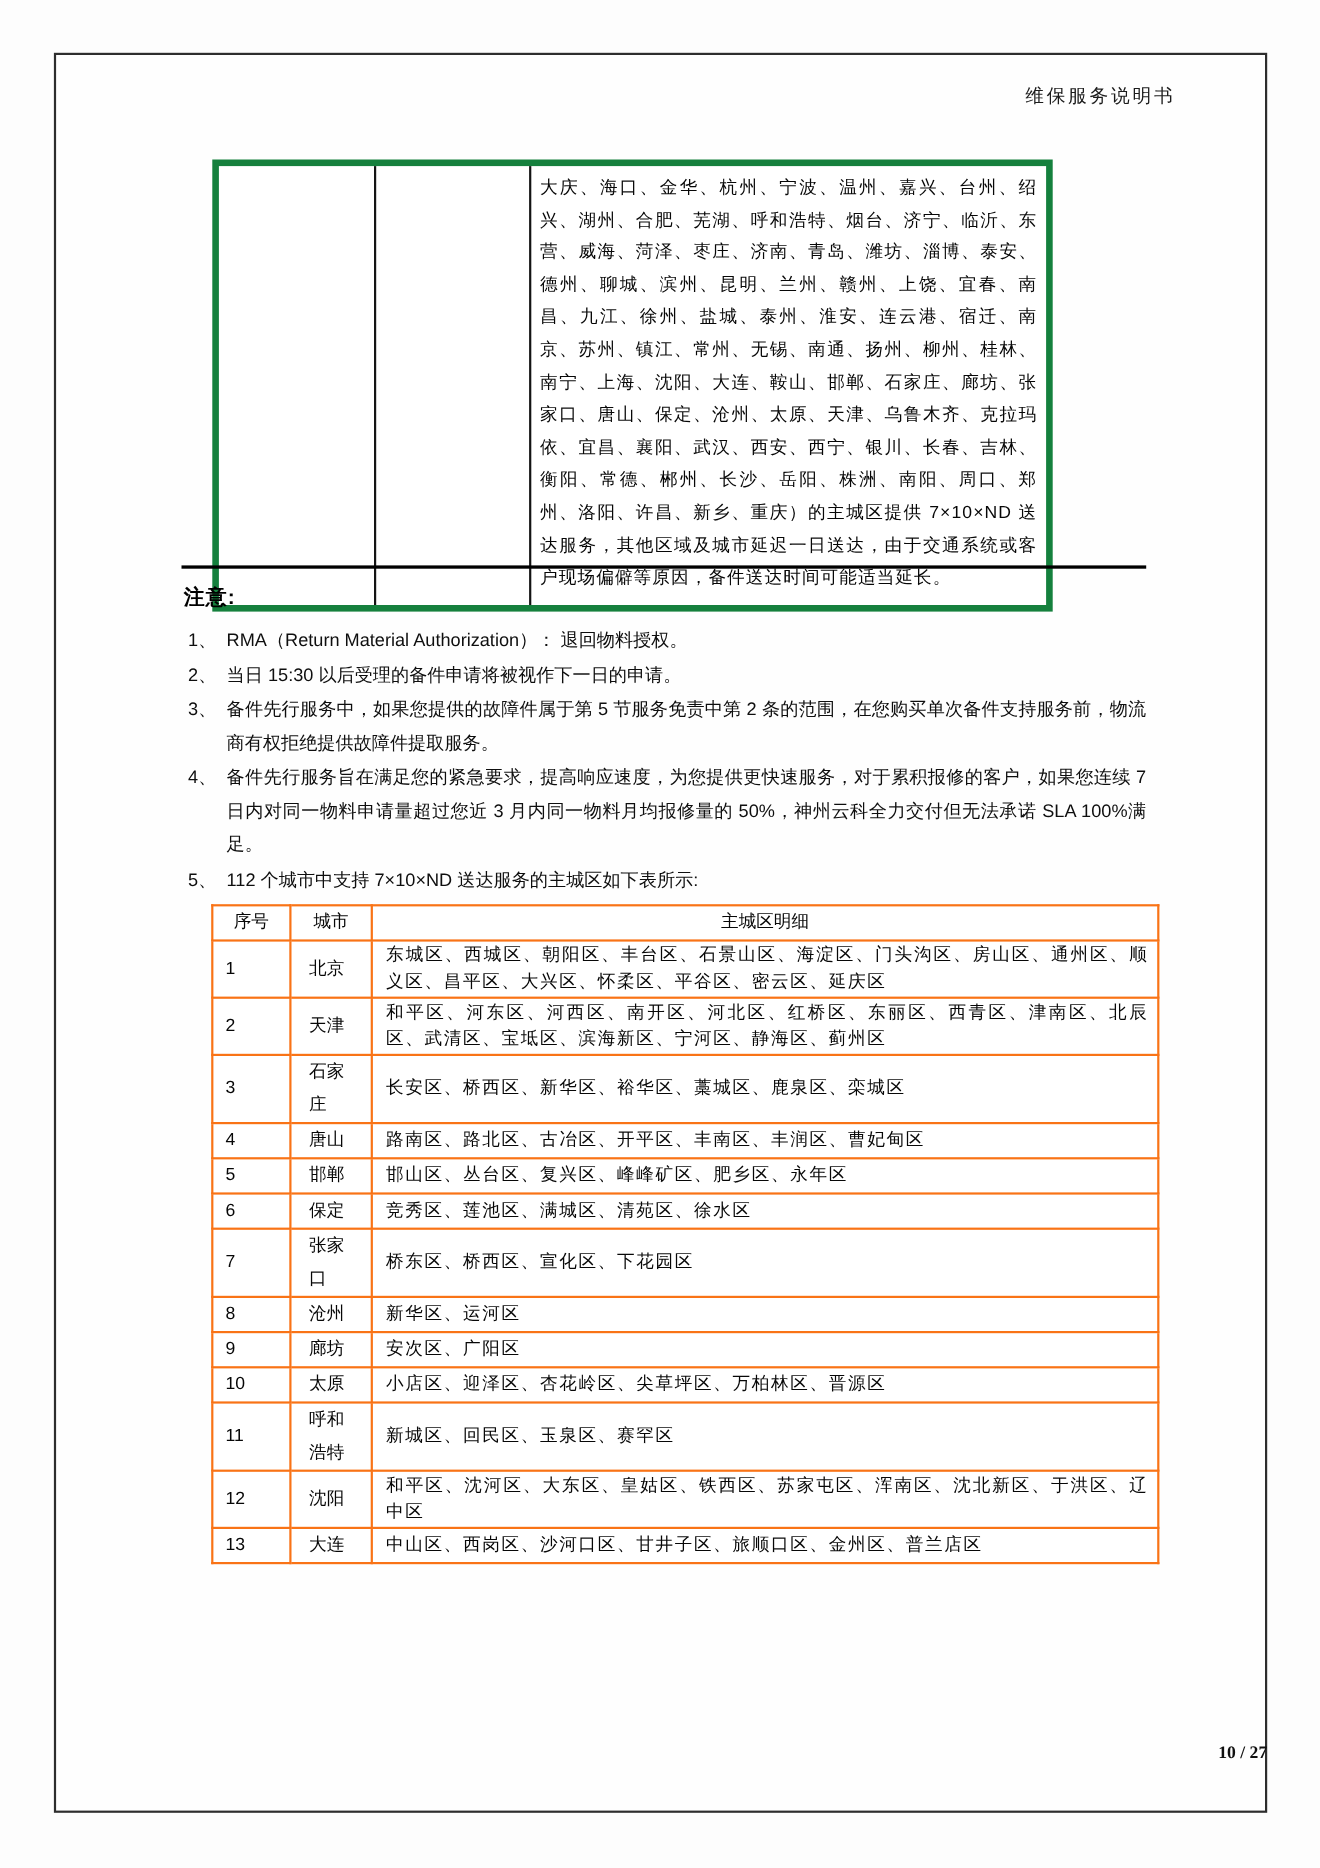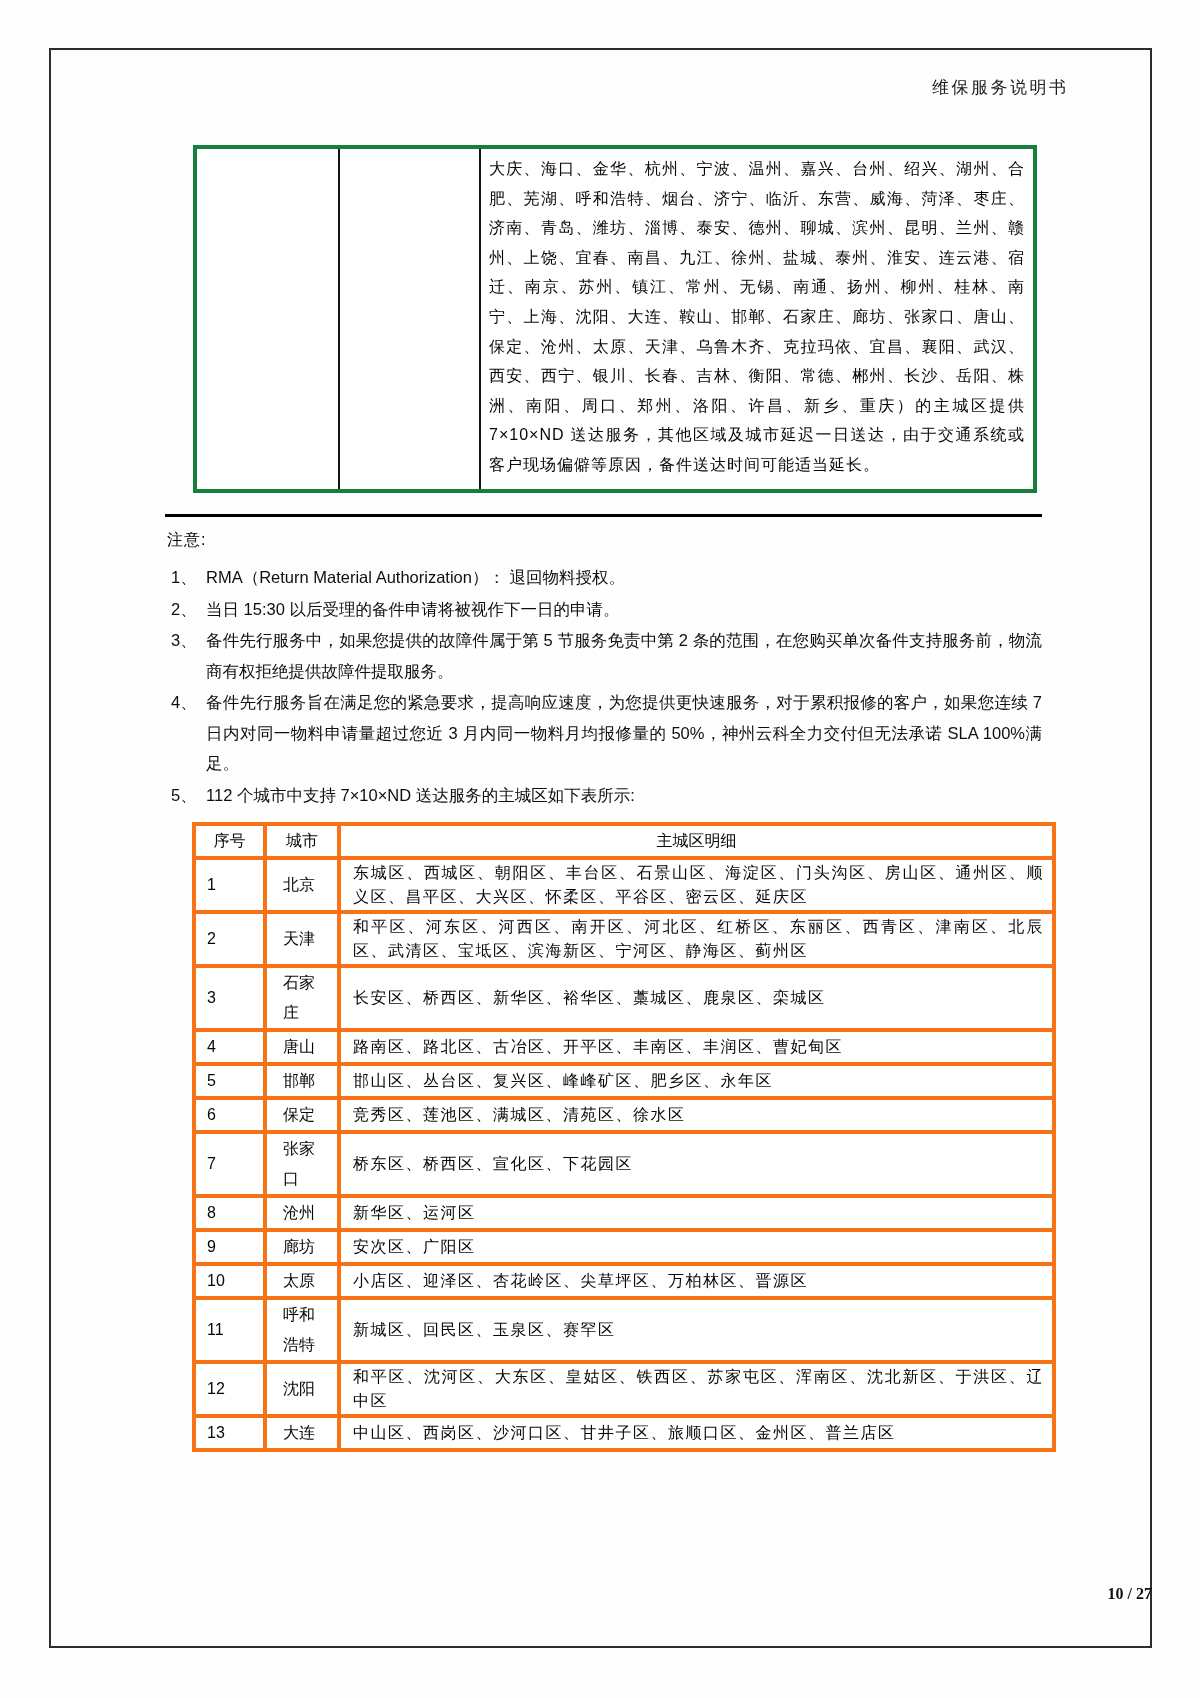--- a/index.html
+++ b/index.html
@@ -15,61 +15,61 @@
     position:absolute;left:49px;top:48px;width:1103px;height:1600px;
     border:2px solid #2d2d2d;box-sizing:border-box;background:#fefefe;
   }
   .doc-header{
     position:absolute;top:76px;left:932px;
     font-family:"Liberation Serif",serif;
     font-size:17px;letter-spacing:2.5px;color:#1b1b1b;
   }
   
   .top-table{
-    position:absolute;left:193px;top:145px;width:844px;
+    position:absolute;left:193px;top:145px;width:764px;
     display:flex;box-sizing:border-box;
-    border:4px solid #15803d;background:#fff;
+    border:6px solid #15803d;background:#fff;
   }
   .top-table .cell{box-sizing:content-box;}
   .top-table .c1{width:141px;border-right:2px solid #141414;}
   .top-table .c2{width:139px;border-right:2px solid #141414;}
   .top-table .c3{
     flex:1;padding:5px 8px 9px 8px;
     font-size:16px;line-height:29.6px;
     letter-spacing:1px;
     text-align:justify;text-justify:inter-ideograph;
     color:#070707;
   }
   
   .section-divider{
     position:absolute;left:165px;top:514px;width:877px;height:0;
     border-top:3px solid #000;
   }
   
   .notes{position:absolute;left:165px;top:530px;width:877px;}
   .notes-label{
-    font-size:16px;font-weight:normal;letter-spacing:1px;
+    font-size:19px;font-weight:bold;letter-spacing:1px;
     margin:0 0 11px 2px;color:#000;
   }
   .note-item{display:flex;margin-bottom:1px;}
   .note-num{
     flex:none;width:41px;padding-left:6px;box-sizing:border-box;
     font-size:16.5px;line-height:30.5px;
   }
   .note-text{
     flex:1;font-size:16.5px;line-height:30.5px;
     text-align:justify;text-justify:inter-ideograph;
   }
   
   .city-table{
     position:absolute;left:192px;top:822px;width:860px;
     border-collapse:collapse;table-layout:fixed;background:#fff;
   }
   .city-table th,.city-table td{
-    border:4px solid #f97316;
+    border:2px solid #f97316;
     font-weight:normal;font-size:16px;color:#070707;
     overflow:hidden;
   }
   .city-table th{height:30px;text-align:center;padding:0;line-height:30px;}
   td.col-no{height:30px;padding:0 0 0 11px;line-height:30px;vertical-align:middle;}
   td.col-city{
     text-align:left;padding:0 16px;line-height:30px;vertical-align:middle;
   }
   td.col-dist{
     padding:1px 8px 1px 12px;line-height:24px;vertical-align:middle;

